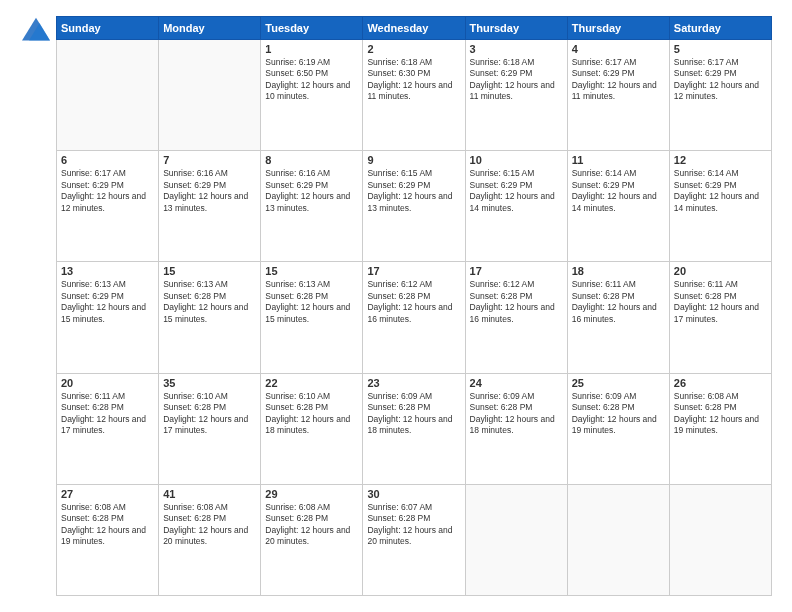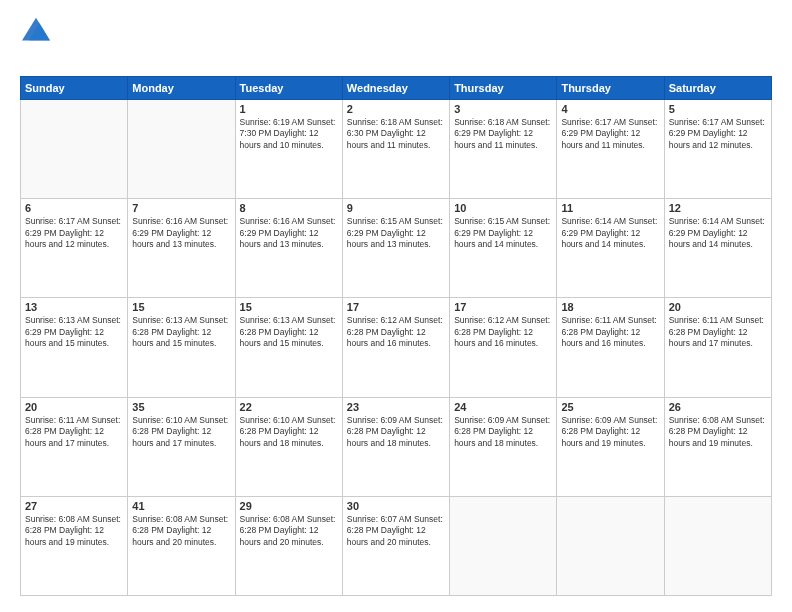--- a/index.html
+++ b/index.html
@@ -8,22 +8,21 @@
       height: 612px;
       font-family: Arial, sans-serif;
       background: #fff;
       overflow: hidden;
     }
     .page {
       width: 792px;
       height: 612px;
       padding: 16px 20px;
       display: flex;
-      flex-direction: column;
-      gap: 22px;
+      flex-direction: row;
     }
     .header {
       display: flex;
       justify-content: space-between;
       align-items: flex-start;
       margin-bottom: 10px;
     }
     .logo {
       display: flex;
       align-items: center;
@@ -125,21 +124,21 @@
           <th>Saturday</th>
         </tr>
     </thead>
     <tbody id="calendar-body">
     <tr>
           <td class="empty-cell"></td>
           <td class="empty-cell"></td>
           <td>
             <span class="day-number">1</span>
             <div class="day-info">Sunrise: 6:19 AM
-Sunset: 7:30 PM
+Sunset: 6:50 PM
 Daylight: 12 hours and 10 minutes.</div>
           </td>
           <td>
             <span class="day-number">2</span>
             <div class="day-info">Sunrise: 6:18 AM
 Sunset: 6:30 PM
 Daylight: 12 hours and 11 minutes.</div>
           </td>
           <td>
             <span class="day-number">3</span>

